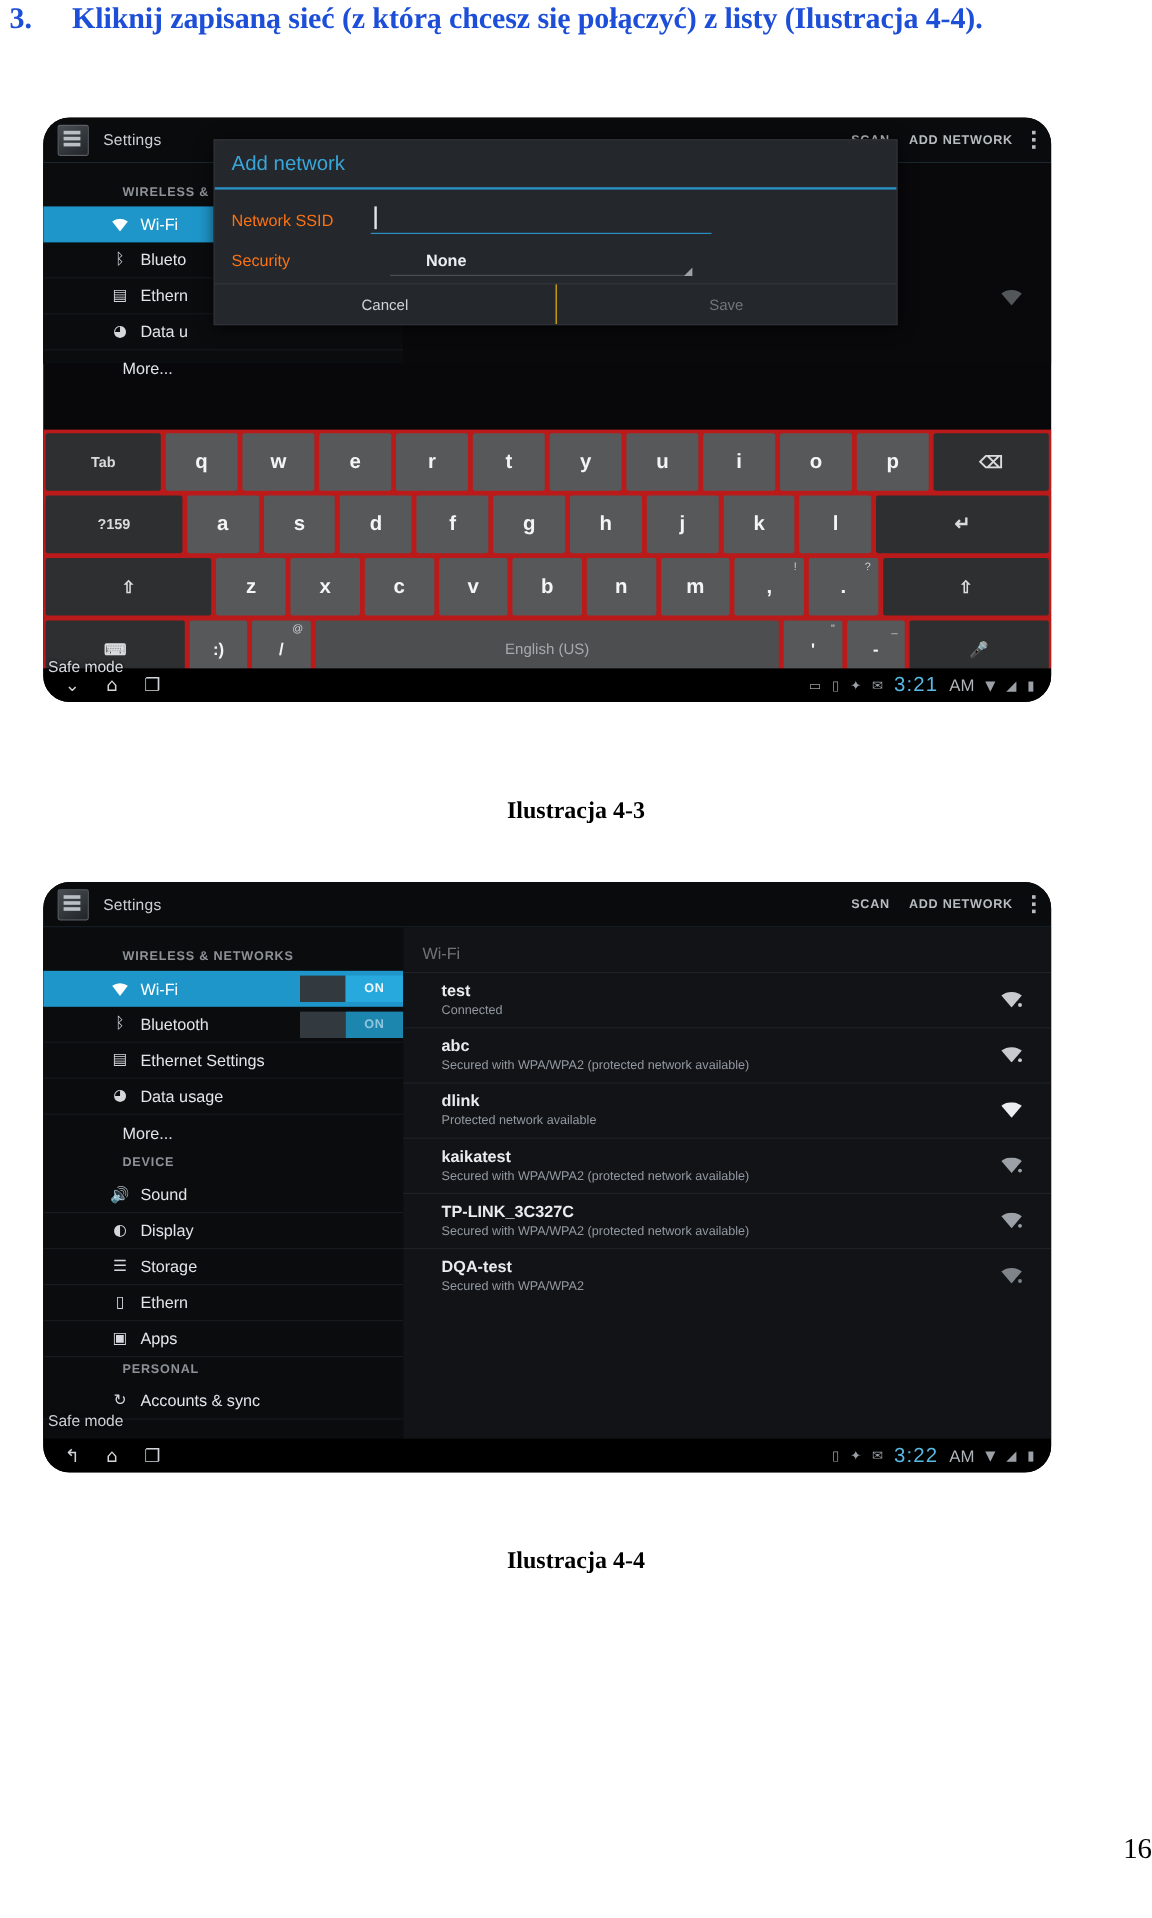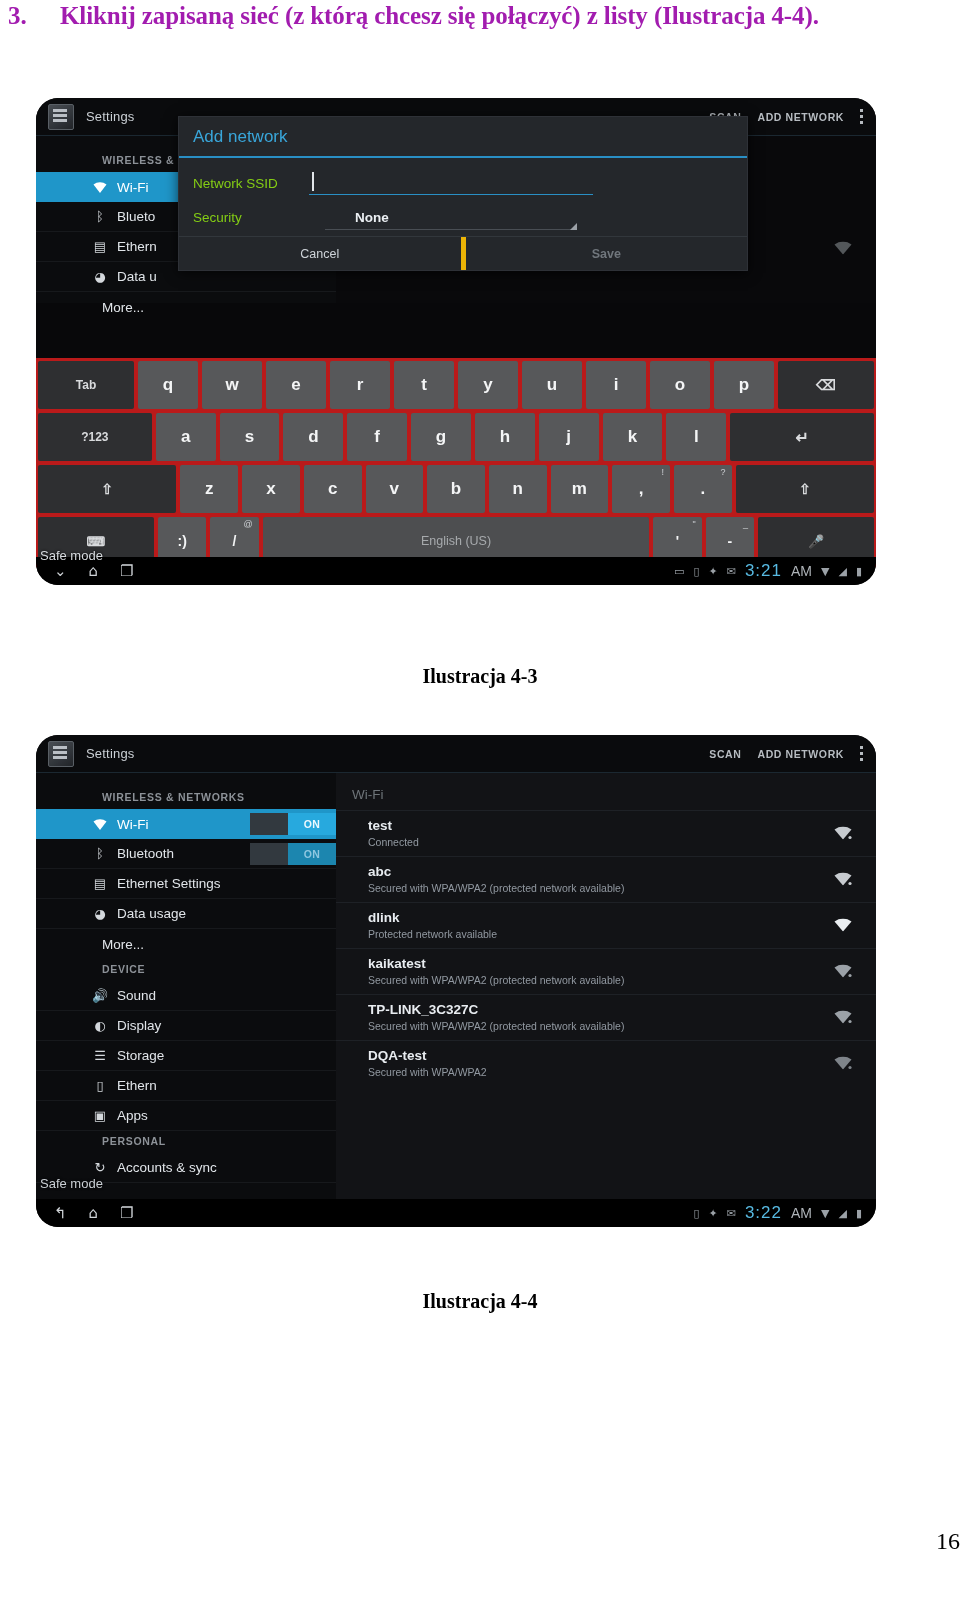--- a/index.html
+++ b/index.html
@@ -8,21 +8,21 @@
     background: #ffffff;
     font-family: "Liberation Serif", serif;
     overflow: hidden;
   }
   .page { position: relative; width: 960px; height: 1598px; background:#fff; }
 
   
   .instruction {
     position: absolute; left: 8px; top: 2px; width: 944px;
     font-family: "Liberation Serif", serif;
-    font-size: 25px; font-weight: 700; color: #a21caf;
+    font-size: 25px; font-weight: 700; color: #1d4ed8;
     white-space: nowrap; letter-spacing: -0.1px;
   }
   .instruction .num { display:inline-block; width: 52px; }
 
   
   .shot {
     position: absolute; background: #0a0a0c;
     overflow: hidden;
     filter: contrast(1.02);
     border-radius: 22px;
@@ -124,21 +124,21 @@
     position:absolute; left:142px; top:18px; width:570px;
     background:#26292d; border:1px solid #303338; box-shadow:0 2px 12px rgba(0,0,0,.6);
   }
   .dlg-title {
     color:#3aa5d8; font-family:"Liberation Sans", sans-serif; font-size:17px;
     padding:10px 14px 9px 14px; border-bottom:2px solid #2b8fc4;
   }
   .dlg-body { padding:8px 14px 2px 14px; }
   .frow { display:flex; align-items:center; height:34px; }
   .frow .flab {
-    color:#84cc16; font-family:"Liberation Sans", sans-serif; font-size:13.5px;
+    color:#f97316; font-family:"Liberation Sans", sans-serif; font-size:13.5px;
     width:116px; flex:none;
   }
   .ssid-input {
     flex:1; height:24px; position:relative; border-bottom:1.5px solid #2b8fc4;
     margin-right:140px;
   }
   .caret {
     position:absolute; left:3px; top:1px; width:1.5px; height:19px; background:#dfe3e7;
   }
   .sec-val {
@@ -150,21 +150,21 @@
   }
   .spinner-arrow {
     position:absolute; right:156px; bottom:4px; width:0; height:0;
     border-left:7px solid transparent; border-bottom:7px solid #9aa0a6;
   }
   .dlg-btns { display:flex; border-top:1px solid #34383d; height:34px; }
   .dlg-btn {
     flex:1; display:flex; align-items:center; justify-content:center;
     font-family:"Liberation Sans", sans-serif; font-size:12.5px; color:#cdd2d7;
   }
-  .dlg-btn.save { color:#70767c; border-left:5px solid #eab308;font-weight:bold; }
+  .dlg-btn.save { color:#70767c; border-left:1px solid #eab308; }
 
   
   .kb { position:absolute; left:0; right:0; bottom:18px; background:#b91c1c; padding:3px 2px 2px 2px; }
   .krow { display:flex; gap:4px; margin-bottom:4px; height:48px; }
   .key {
     background:#58595b; border-radius:2px; display:flex; align-items:center;
     justify-content:center; color:#f2f3f4; font-family:"Liberation Sans", sans-serif;
     font-size:17px; font-weight:700; position:relative; flex:1;
   }
   .key.fn { background:#303133; color:#d7d9db; font-size:12px; font-weight:700; }
@@ -305,21 +305,21 @@
         <div class="key">r</div>
         <div class="key">t</div>
         <div class="key">y</div>
         <div class="key">u</div>
         <div class="key">i</div>
         <div class="key">o</div>
         <div class="key">p</div>
         <div class="key fn wide" style="font-size:14px;">⌫</div>
       </div>
       <div class="krow">
-        <div class="key fn" style="flex:1.9;">?123</div>
+        <div class="key fn" style="flex:1.9;">?159</div>
         <div class="key">a</div>
         <div class="key">s</div>
         <div class="key">d</div>
         <div class="key">f</div>
         <div class="key">g</div>
         <div class="key">h</div>
         <div class="key">j</div>
         <div class="key">k</div>
         <div class="key">l</div>
         <div class="key fn" style="flex:2.4; font-size:16px;">↵</div>

